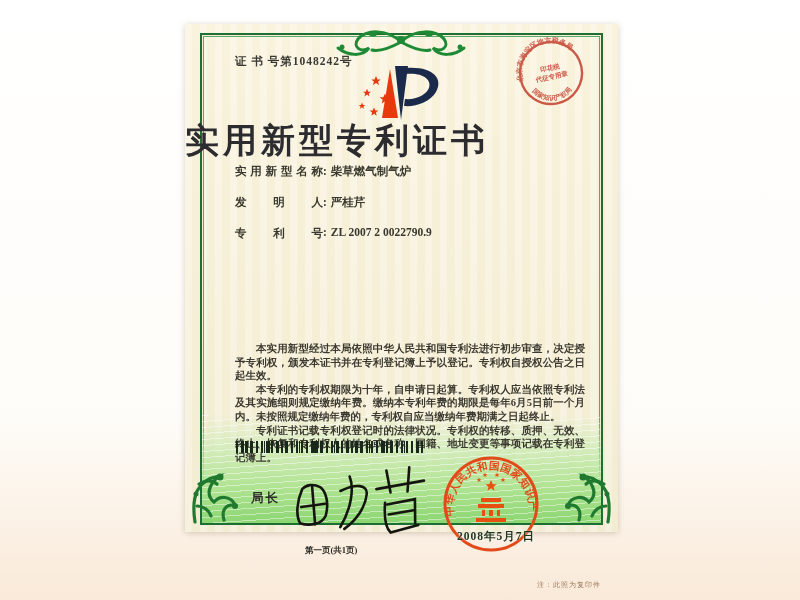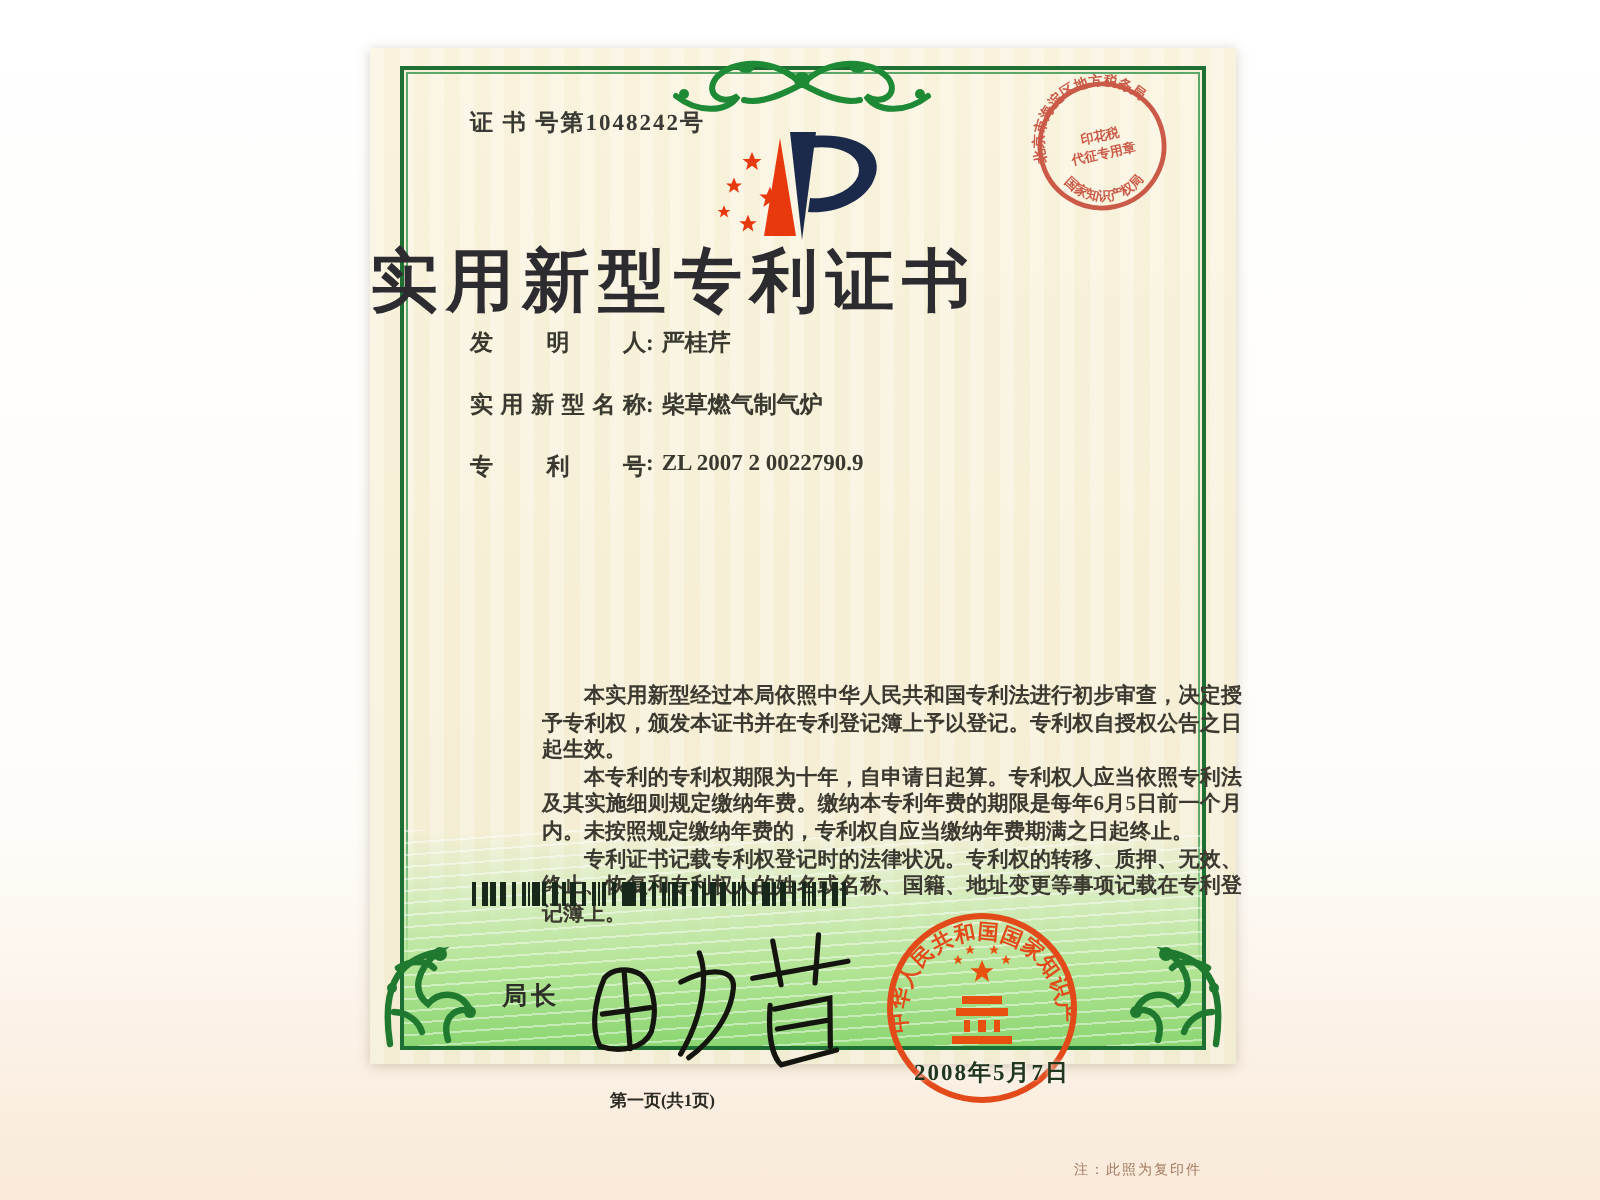--- a/index.html
+++ b/index.html
@@ -28,21 +28,21 @@
   }
   .cert-no{position:absolute;left:50px;top:30px;font-size:11.5px;font-weight:bold;color:#3a3a34;letter-spacing:1px;}
   .logo{position:absolute;left:167px;top:38px;width:100px;height:60px;}
   .title{position:absolute;left:0;right:0;top:94px;text-align:left;
     font-size:34px;font-weight:bold;color:#2c2c30;letter-spacing:4px;}
   .fields{position:absolute;left:50px;top:140px;width:350px;}
   .row{height:13px;margin-bottom:18px;font-size:11.5px;font-weight:bold;color:#39392f;white-space:nowrap;}
   .row .lab{display:inline-block;width:88px;text-align:justify;text-align-last:justify;vertical-align:top;}
   .row .colon{margin:0 4px 0 0;}
   .body-text{position:absolute;left:50px;top:318px;width:350px;
-    font-size:10.5px;line-height:13.6px;color:#3c3a30;font-weight:bold;text-align:justify;margin-left:36px;}
+    font-size:10.5px;line-height:13.6px;color:#3c3a30;font-weight:bold;text-align:justify;}
   .body-text p{margin:0;text-indent:2em;}
   .barcode{
     position:absolute;left:51px;top:417px;width:188px;height:12px;
     background:
       repeating-linear-gradient(90deg,#18291c 0 2px,rgba(0,0,0,0) 2px 5px),
       repeating-linear-gradient(90deg,#18291c 0 1px,rgba(0,0,0,0) 1px 7px),
       repeating-linear-gradient(90deg,rgba(0,0,0,0) 0 9px,#18291c 9px 11px,rgba(0,0,0,0) 11px 23px);
   }
   .sig-label{position:absolute;left:66px;top:466px;font-size:12.5px;font-weight:bold;color:#2e2e28;z-index:5;letter-spacing:2px;text-align:right;}
   .signature{position:absolute;left:100px;top:436px;width:150px;height:84px;z-index:5;}
@@ -141,24 +141,24 @@
     </text>
     <text font-size="6.5" fill="#c64a38" font-weight="bold">
       <textPath href="#arcB" startOffset="2">国家知识产权局</textPath>
     </text>
     <text x="36" y="33" font-size="6.5" fill="#c64a38" text-anchor="middle" font-weight="bold">印花税</text>
     <text x="36" y="42" font-size="6.5" fill="#c64a38" text-anchor="middle" font-weight="bold">代征专用章</text>
   </svg>
 
   <div class="fields">
     <div class="row">
-      <span class="lab">发明人</span><span class="colon">:</span><span>严桂芹</span>
+      <span class="lab">实用新型名称</span><span class="colon">:</span><span>柴草燃气制气炉</span>
     </div>
     <div class="row">
-      <span class="lab">实用新型名称</span><span class="colon">:</span><span>柴草燃气制气炉</span>
+      <span class="lab">发明人</span><span class="colon">:</span><span>严桂芹</span>
     </div>
     <div class="row">
       <span class="lab">专利号</span><span class="colon">:</span><span>ZL 2007 2 0022790.9</span>
     </div>
   </div>
 
   <div class="body-text">
     <p>本实用新型经过本局依照中华人民共和国专利法进行初步审查，决定授予专利权，颁发本证书并在专利登记簿上予以登记。专利权自授权公告之日起生效。</p>
     <p>本专利的专利权期限为十年，自申请日起算。专利权人应当依照专利法及其实施细则规定缴纳年费。缴纳本专利年费的期限是每年6月5日前一个月内。未按照规定缴纳年费的，专利权自应当缴纳年费期满之日起终止。</p>
     <p>专利证书记载专利权登记时的法律状况。专利权的转移、质押、无效、终止、恢复和专利权人的姓名或名称、国籍、地址变更等事项记载在专利登记簿上。</p>

